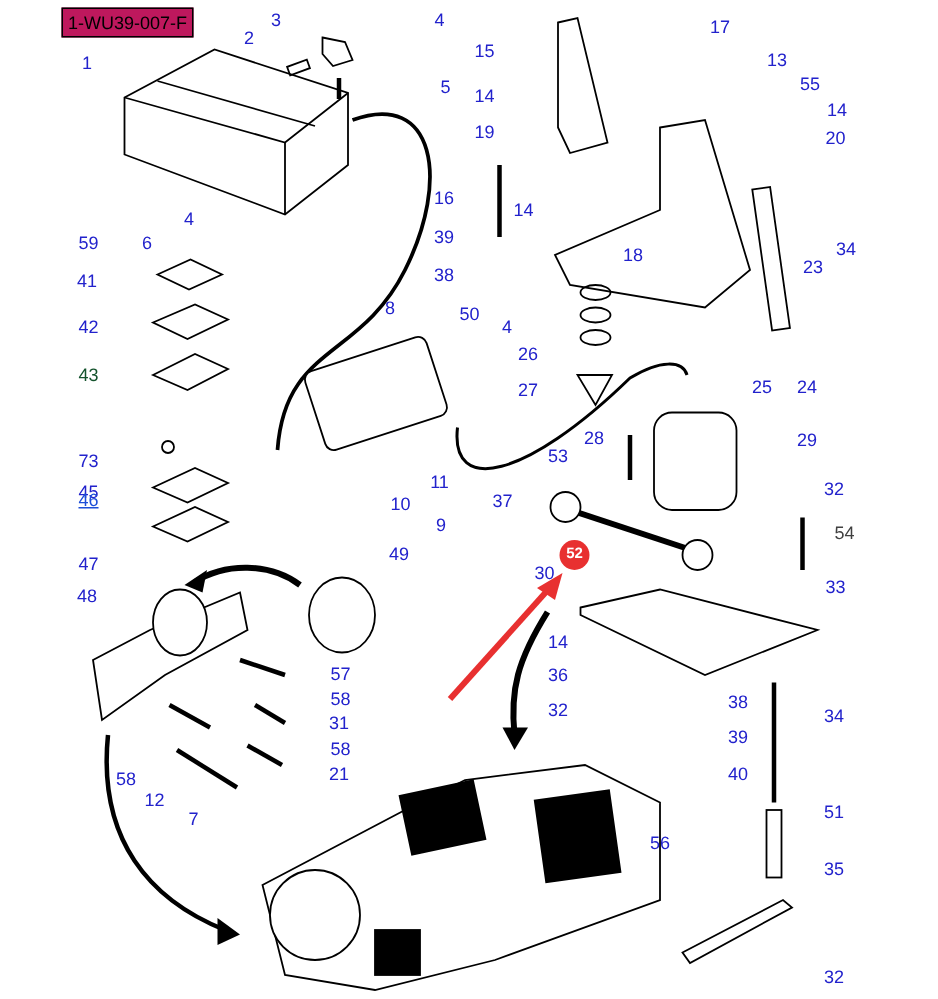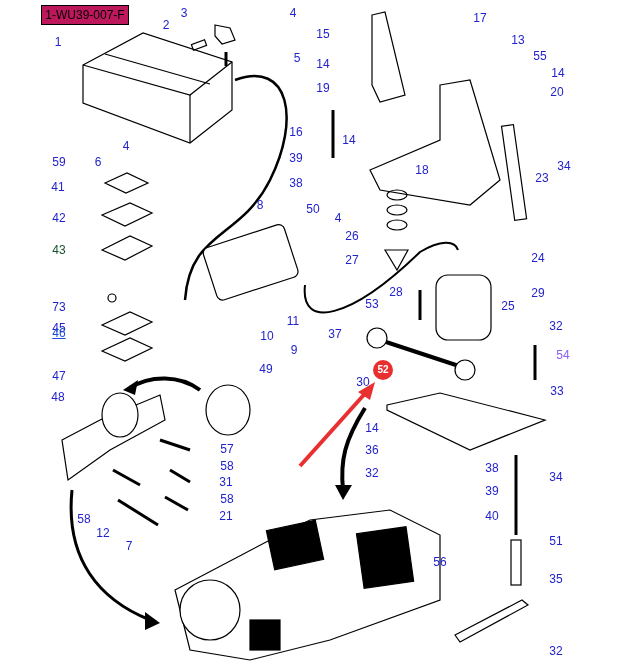--- a/index.html
+++ b/index.html
@@ -131,34 +131,34 @@
     <span class="lbl" style="left: 296px; top: 158px; color: rgb(34, 34, 204);">39</span>
     <span class="lbl" style="left: 296px; top: 183px; color: rgb(34, 34, 204);">38</span>
     <span class="lbl" style="left: 58px; top: 187px; color: rgb(34, 34, 204);">41</span>
     <span class="lbl" style="left: 59px; top: 218px; color: rgb(34, 34, 204);">42</span>
     <span class="lbl" style="left: 59px; top: 250px; color: #14532d;">43</span>
     <span class="lbl" style="left: 260px; top: 205px; color: rgb(34, 34, 204);">8</span>
     <span class="lbl" style="left: 313px; top: 209px; color: rgb(34, 34, 204);">50</span>
     <span class="lbl" style="left: 338px; top: 218px; color: rgb(34, 34, 204);">4</span>
     <span class="lbl" style="left: 352px; top: 236px; color: rgb(34, 34, 204);">26</span>
     <span class="lbl" style="left: 352px; top: 260px; color: rgb(34, 34, 204);">27</span>
-    <span class="lbl" style="left: 508px; top: 258px; color: rgb(34, 34, 204); margin-top: 48px;">25</span>
+    <span class="lbl" style="left: 508px; top: 258px; color: rgb(34, 34, 204);">25</span>
     <span class="lbl" style="left: 538px; top: 258px; color: rgb(34, 34, 204);">24</span>
     <span class="lbl" style="left: 59px; top: 307px; color: rgb(34, 34, 204);">73</span>
     <span class="lbl" style="left: 59px; top: 328px; color: rgb(34, 34, 204);">45</span>
     <span class="lbl" style="left: 59px; top: 333px; color: #1d4ed8; text-decoration: underline;">46</span>
     <span class="lbl" style="left: 396px; top: 292px; color: rgb(34, 34, 204);">28</span>
     <span class="lbl" style="left: 538px; top: 293px; color: rgb(34, 34, 204);">29</span>
     <span class="lbl" style="left: 372px; top: 304px; color: rgb(34, 34, 204);">53</span>
     <span class="lbl" style="left: 267px; top: 336px; color: rgb(34, 34, 204);">10</span>
     <span class="lbl" style="left: 293px; top: 321px; color: rgb(34, 34, 204);">11</span>
     <span class="lbl" style="left: 294px; top: 350px; color: rgb(34, 34, 204);">9</span>
     <span class="lbl" style="left: 335px; top: 334px; color: rgb(34, 34, 204);">37</span>
     <span class="lbl" style="left: 556px; top: 326px; color: rgb(34, 34, 204);">32</span>
-    <span class="lbl" style="left: 563px; top: 355px; color: #8b5cf6;">54</span>
+    <span class="lbl" style="left: 563px; top: 355px; color: #404040;">54</span>
     <span class="lbl" style="left: 59px; top: 376px; color: rgb(34, 34, 204);">47</span>
     <span class="lbl" style="left: 266px; top: 369px; color: rgb(34, 34, 204);">49</span>
     <span class="lbl" style="left: 363px; top: 382px; color: rgb(34, 34, 204);">30</span>
     <span class="lbl" style="left: 557px; top: 391px; color: rgb(34, 34, 204);">33</span>
     <span class="lbl" style="left: 58px; top: 397px; color: rgb(34, 34, 204);">48</span>
     <span class="lbl" style="left: 372px; top: 428px; color: rgb(34, 34, 204);">14</span>
     <span class="lbl" style="left: 372px; top: 450px; color: rgb(34, 34, 204);">36</span>
     <span class="lbl" style="left: 227px; top: 449px; color: rgb(34, 34, 204);">57</span>
     <span class="lbl" style="left: 227px; top: 466px; color: rgb(34, 34, 204);">58</span>
     <span class="lbl" style="left: 226px; top: 482px; color: rgb(34, 34, 204);">31</span>

